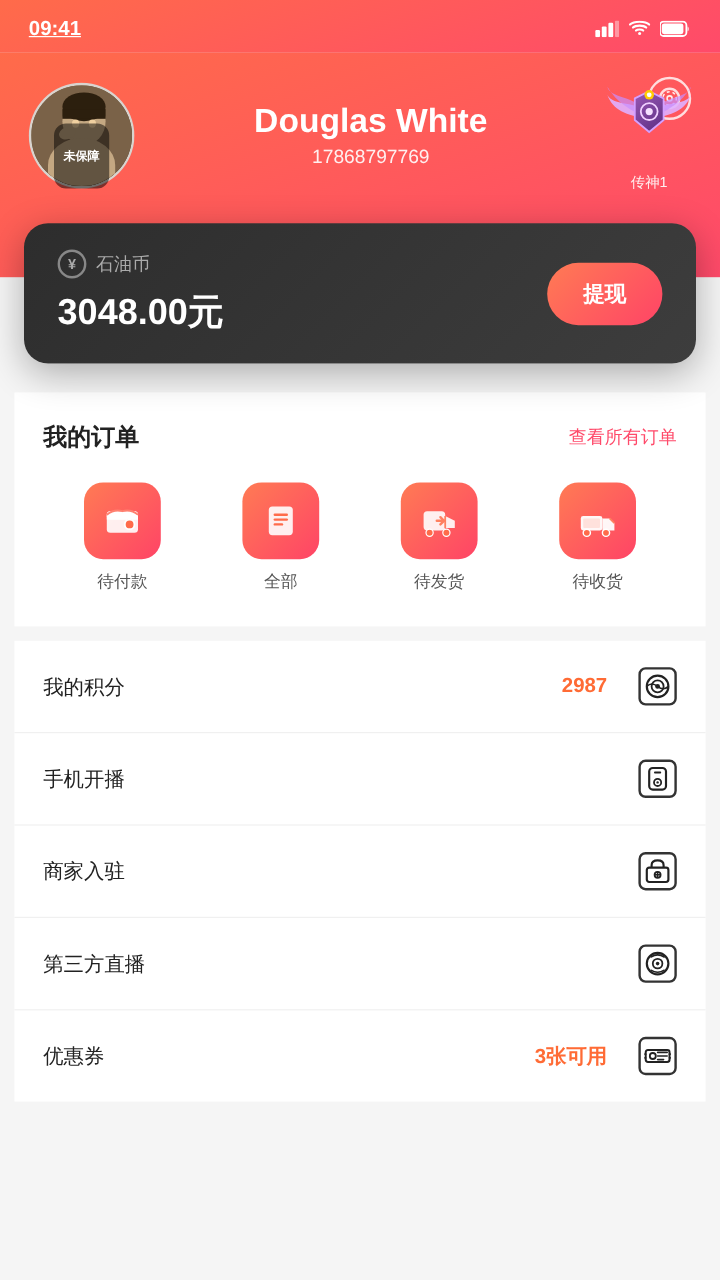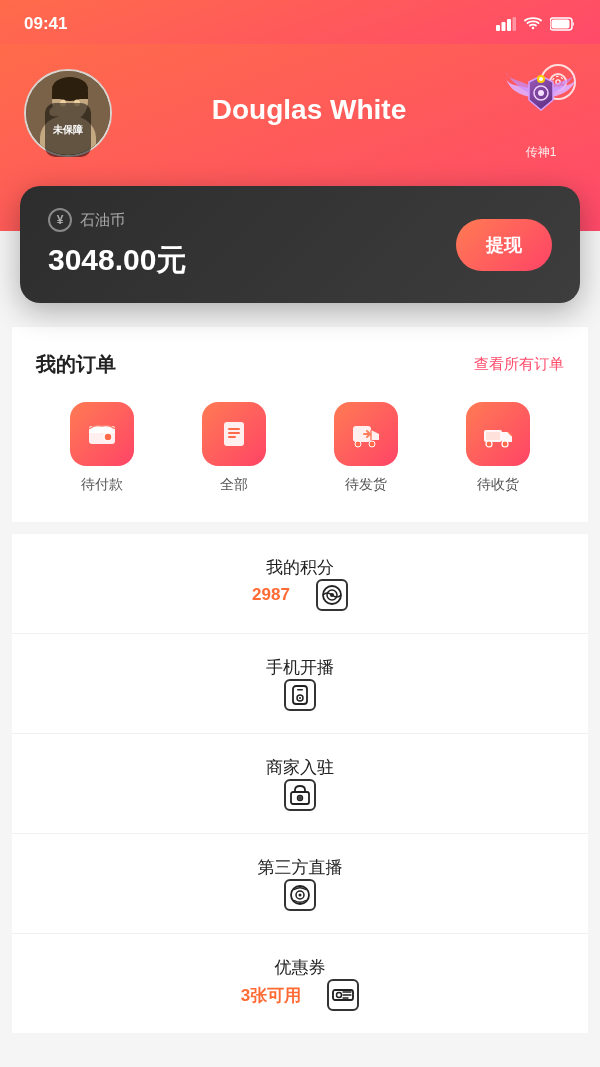--- a/index.html
+++ b/index.html
@@ -18,20 +18,21 @@
       display: flex;
       justify-content: space-between;
       align-items: center;
       padding: 12px 24px 8px;
       height: 44px;
     }
     .status-time {
       font-size: 17px;
       font-weight: 600;
       color: white;
+      text-decoration: underline;
     }
     .status-icons {
       display: flex;
       align-items: center;
       gap: 8px;
     }
 
     
     .header {
       background: linear-gradient(160deg, #ff6b4a 0%, #ff4a6a 100%);
@@ -268,21 +269,20 @@
     .menu-section {
       background: white;
     }
     .menu-item {
       display: flex;
       justify-content: space-between;
       align-items: center;
       padding: 22px 24px;
       border-bottom: 1px solid #f0f0f0;
       cursor: pointer;
-      flex-direction: column;
     }
     .menu-item:last-child {
       border-bottom: none;
     }
     .menu-item-left {
       font-size: 17px;
       color: #222;
       font-weight: 500;
     }
     .menu-item-right {
@@ -371,20 +371,21 @@
 
             <ellipse cx="30" cy="40" rx="7" ry="5" fill="#c4a882" transform="rotate(-20 30 40)"></ellipse>
           </svg>
         </div>
       </div>
       <div class="avatar-badge">未保障</div>
     </div>
 
     <div class="profile-info">
       <div class="profile-name">Douglas White</div>
+      <div class="profile-phone">17868797769</div>
     </div>
 
     <div class="rank-badge">
       <div class="rank-icon">
         <svg width="70" height="60" viewBox="0 0 70 60" fill="none">
 
           <path d="M35 30 C25 20, 5 25, 0 15 C5 28, 15 32, 35 35Z" fill="#e0b0ff" opacity="0.9"></path>
           <path d="M35 30 C22 15, 2 18, 0 8 C8 22, 20 28, 35 35Z" fill="#c78fff" opacity="0.7"></path>
 
           <path d="M35 30 C45 20, 65 25, 70 15 C65 28, 55 32, 35 35Z" fill="#e0b0ff" opacity="0.9"></path>

